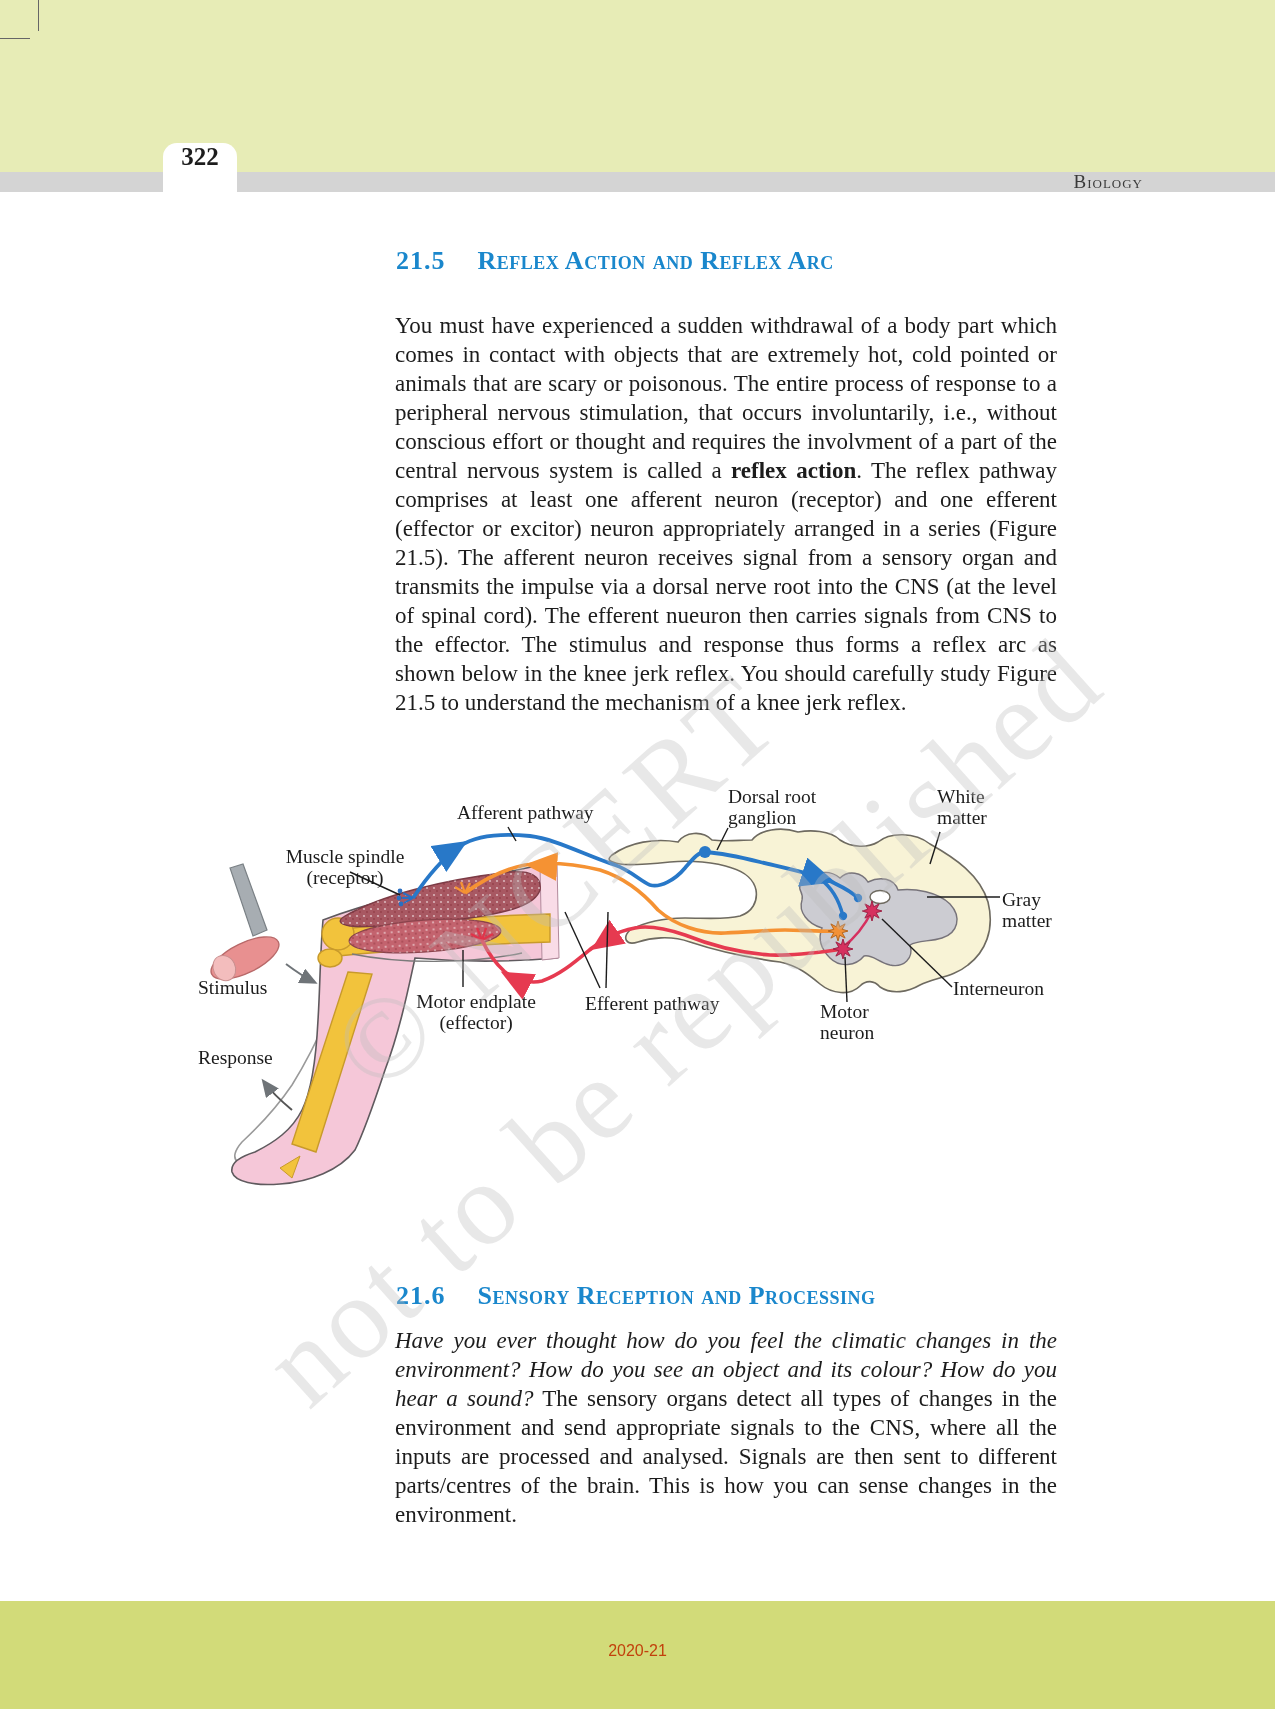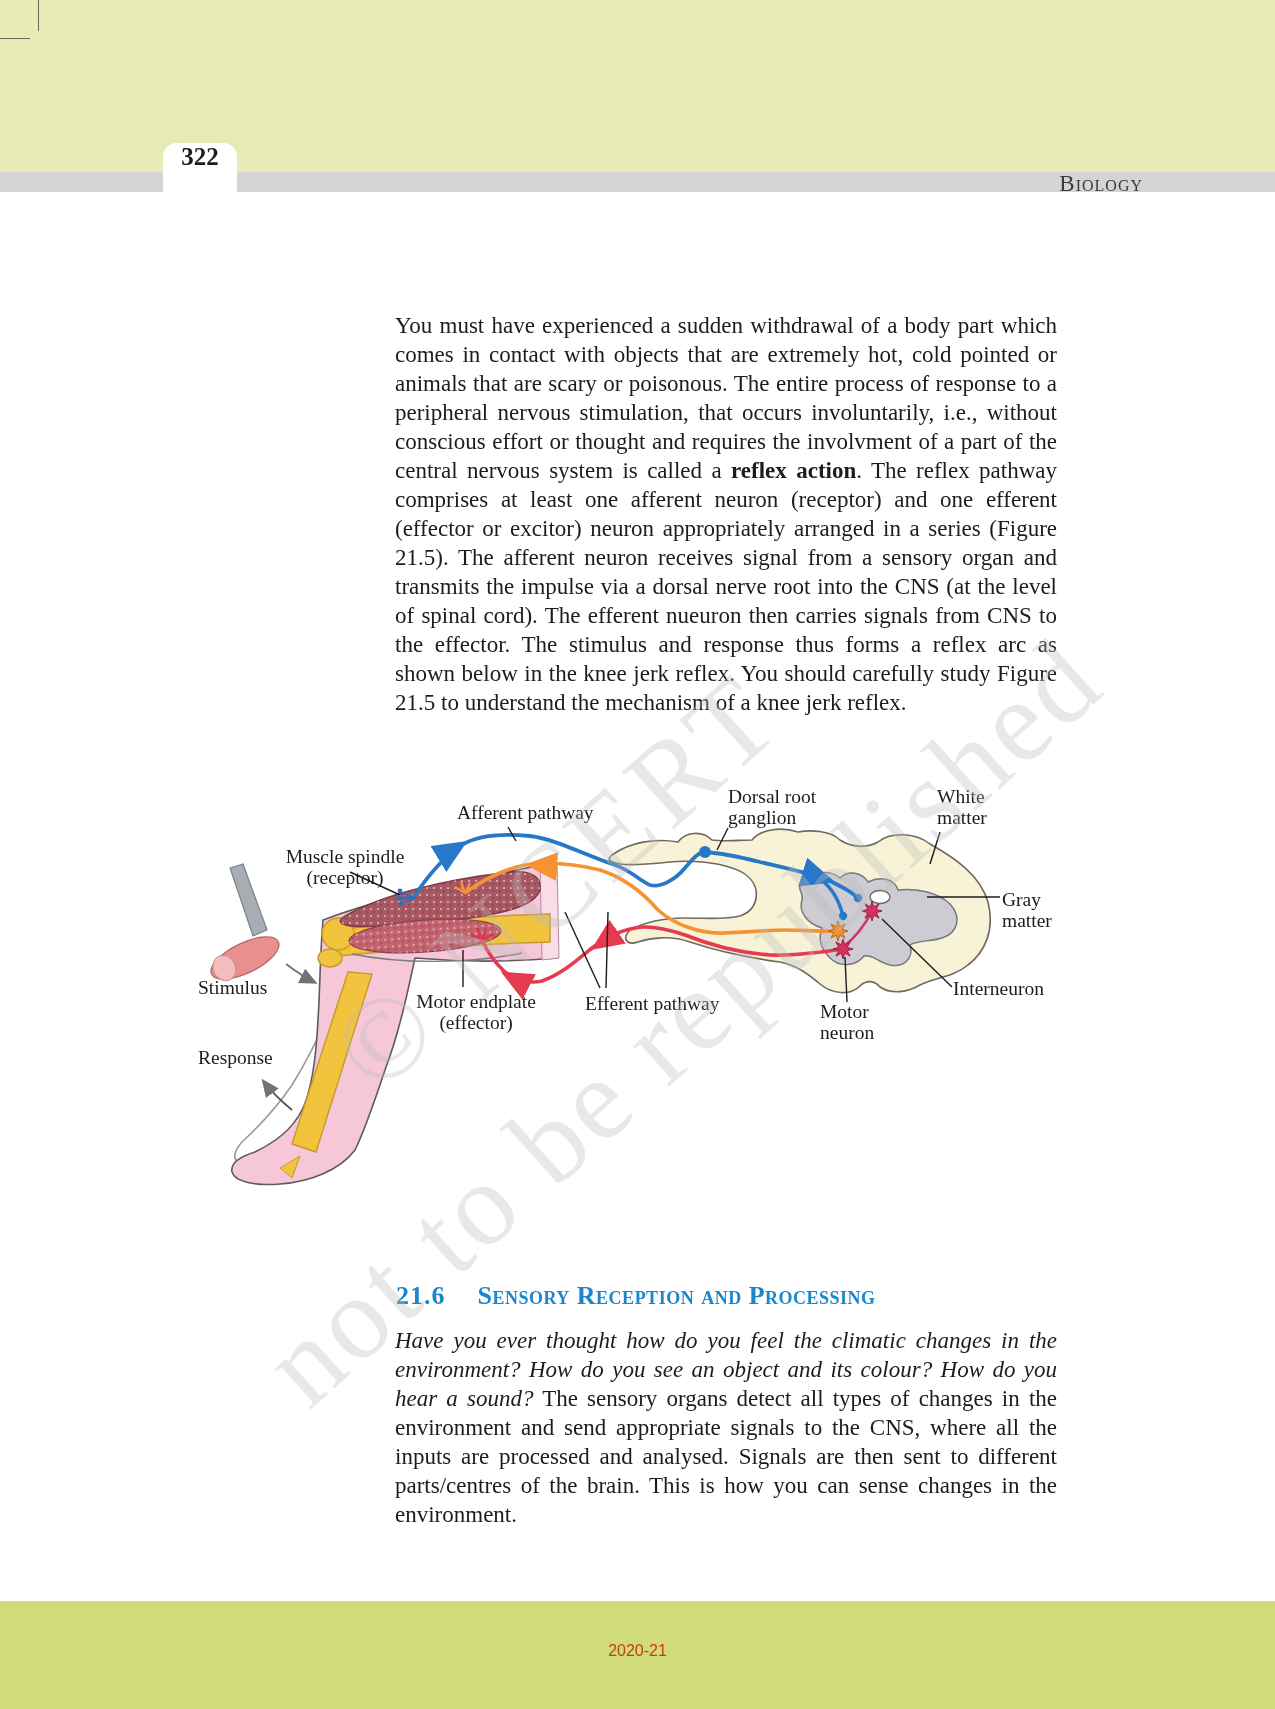--- a/index.html
+++ b/index.html
@@ -4,21 +4,21 @@
 <style>
   html,body{margin:0;padding:0;background:#ffffff;}
   .page{position:relative;width:1275px;height:1709px;background:#fff;overflow:hidden;
         font-family:"Liberation Serif", serif;color:#1c1c1c;}
   
   .band-top{position:absolute;left:0;top:0;width:1275px;height:172px;background:var(--band-top,#e7ecb6);}
   .band-gray{position:absolute;left:0;top:172px;width:1275px;height:20px;background:var(--band-gray,#d4d4d4);}
   .page-tab{position:absolute;left:163px;top:143px;width:74px;height:49px;background:#fff;
             border-radius:14px 14px 0 0;text-align:center;}
   .page-tab span{display:inline-block;font-size:25px;font-weight:bold;color:#1d1d1d;}
-  .running-head{position:absolute;top:171px;right:132px;font-variant:small-caps;font-size:23px;
+  .running-head{position:absolute;top:171px;right:132px;font-variant:small-caps;font-size:19px;
                 letter-spacing:1px;color:#3a3a3a;}
   
   .crop{position:absolute;background:#666;}
   
   .watermark{position:absolute;left:20px;top:790px;width:1200px;transform:rotate(-42deg);
              text-align:center;color:#bdbdbd;opacity:.34;z-index:5;pointer-events:none;
              font-family:"Liberation Serif",serif;white-space:nowrap;}
   .watermark .wm1{font-size:118px;letter-spacing:8px;}
   .watermark .wm2{font-size:118px;letter-spacing:4px;margin-top:52px;}
   
@@ -64,20 +64,23 @@
   <div class="crop" style="left:0;top:38px;width:30px;height:1px;"></div>
   <div class="crop" style="left:38px;top:0;width:1px;height:31px;"></div>
   <div class="crop" style="left:0;top:1668px;width:12px;height:1px;"></div>
   <div class="crop" style="left:14px;top:1676px;width:1px;height:33px;"></div>
 
   <div class="watermark">
     <div class="wm1">© NCERT</div>
     <div class="wm2">not to be republished</div>
   </div>
 
+  <div class="sec-head h215">
+    <span class="num">21.5</span><span class="ttl">Reflex Action and Reflex Arc</span>
+  </div>
   <p class="bodytext p215">
     <span>You must have experienced a sudden withdrawal of a body part which comes in contact with objects that are extremely hot, cold  pointed or animals that are scary or poisonous. The entire process of response to a peripheral nervous stimulation, that occurs involuntarily, i.e., without conscious effort or thought and requires the involvment of a part of the central nervous system is called a </span><b>reflex action</b><span>. The reflex pathway comprises at least one afferent neuron (receptor) and one efferent (effector or excitor) neuron appropriately arranged in a series (Figure 21.5). The afferent neuron receives signal from a sensory organ and transmits the impulse via a dorsal nerve root into the CNS (at the level of spinal cord). The efferent nueuron then carries signals from CNS to the effector. The stimulus and response thus forms a reflex arc as shown below in the knee jerk reflex. You should carefully study Figure 21.5 to understand the mechanism of a knee jerk reflex.</span>
   </p>
 
   <div class="figure">
     <svg width="900" height="520" viewBox="0 0 900 520">
       <defs>
         <marker id="mb" markerWidth="10" markerHeight="8" refX="7" refY="4" orient="auto">
           <path d="M0,0 L9,4 L0,8 Z" fill="#2878c8"></path>
           </marker>

